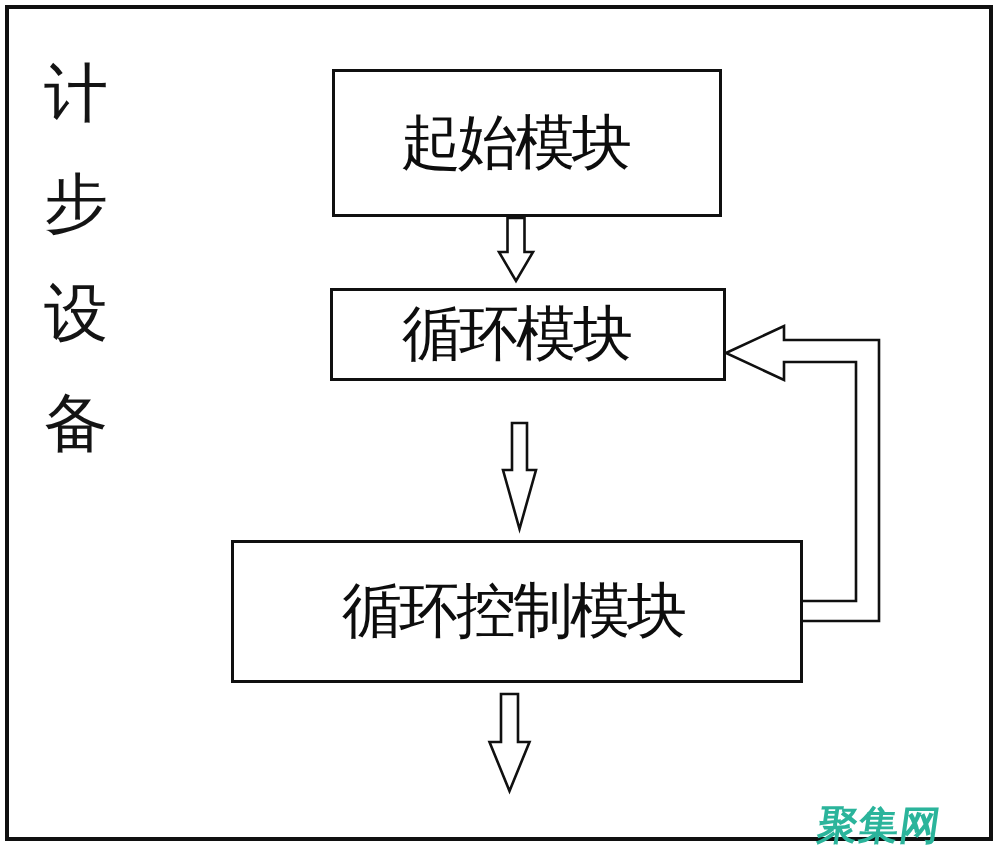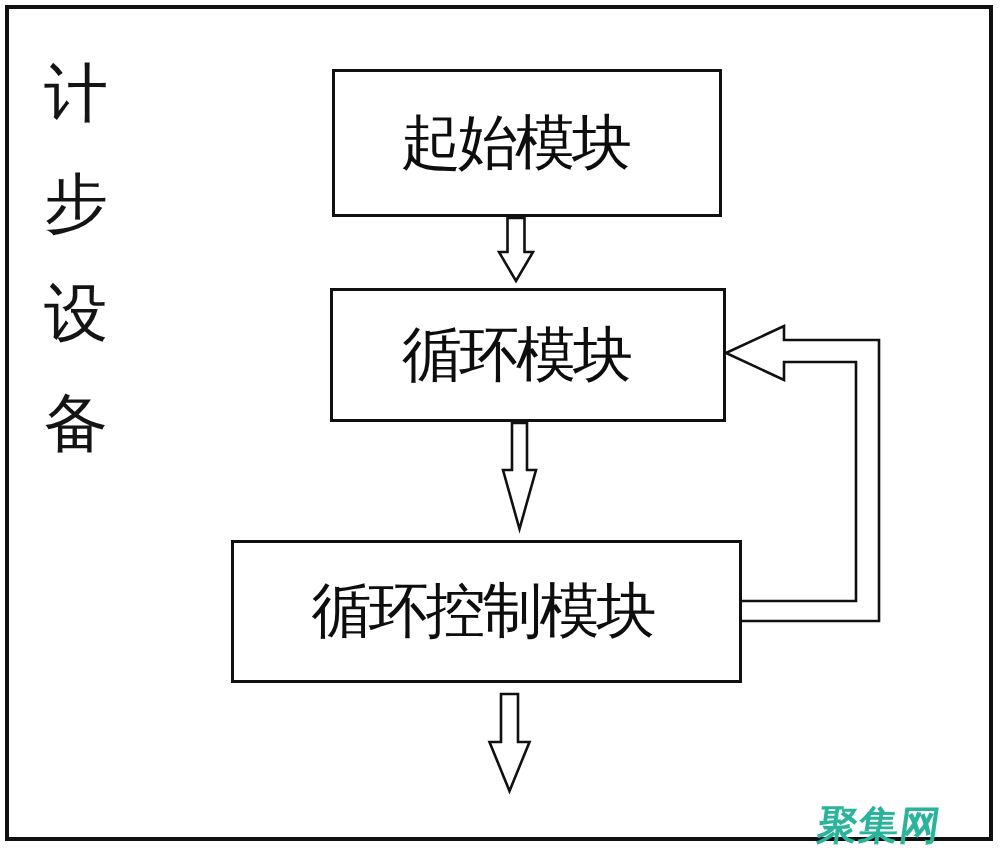--- a/index.html
+++ b/index.html
@@ -55,22 +55,22 @@
     display: flex;
     align-items: center;
     justify-content: center;
     color: #0d0d0d;
     font-size: 60px;
     font-weight: 500;
     letter-spacing: -3px;
     white-space: nowrap;
   }
   .node-start   { left: 332px; top:  69px; width: 390px; height: 148px; }
-  .node-loop    { left: 330px; top: 288px; width: 396px; height: 134px; }
-  .node-control { left: 231px; top: 540px; width: 511px; height: 143px; }
+  .node-loop    { left: 330px; top: 288px; width: 396px; height: 93px; }
+  .node-control { left: 231px; top: 540px; width: 572px; height: 143px; }
   .node-start span, .node-loop span { transform: translateX(-12px); }
   .node-control span { transform: translateX(-4px); }
 
   .arrows-layer {
     position: absolute;
     left: 0; top: 0;
     width: 1000px;
     height: 849px;
   }
   

